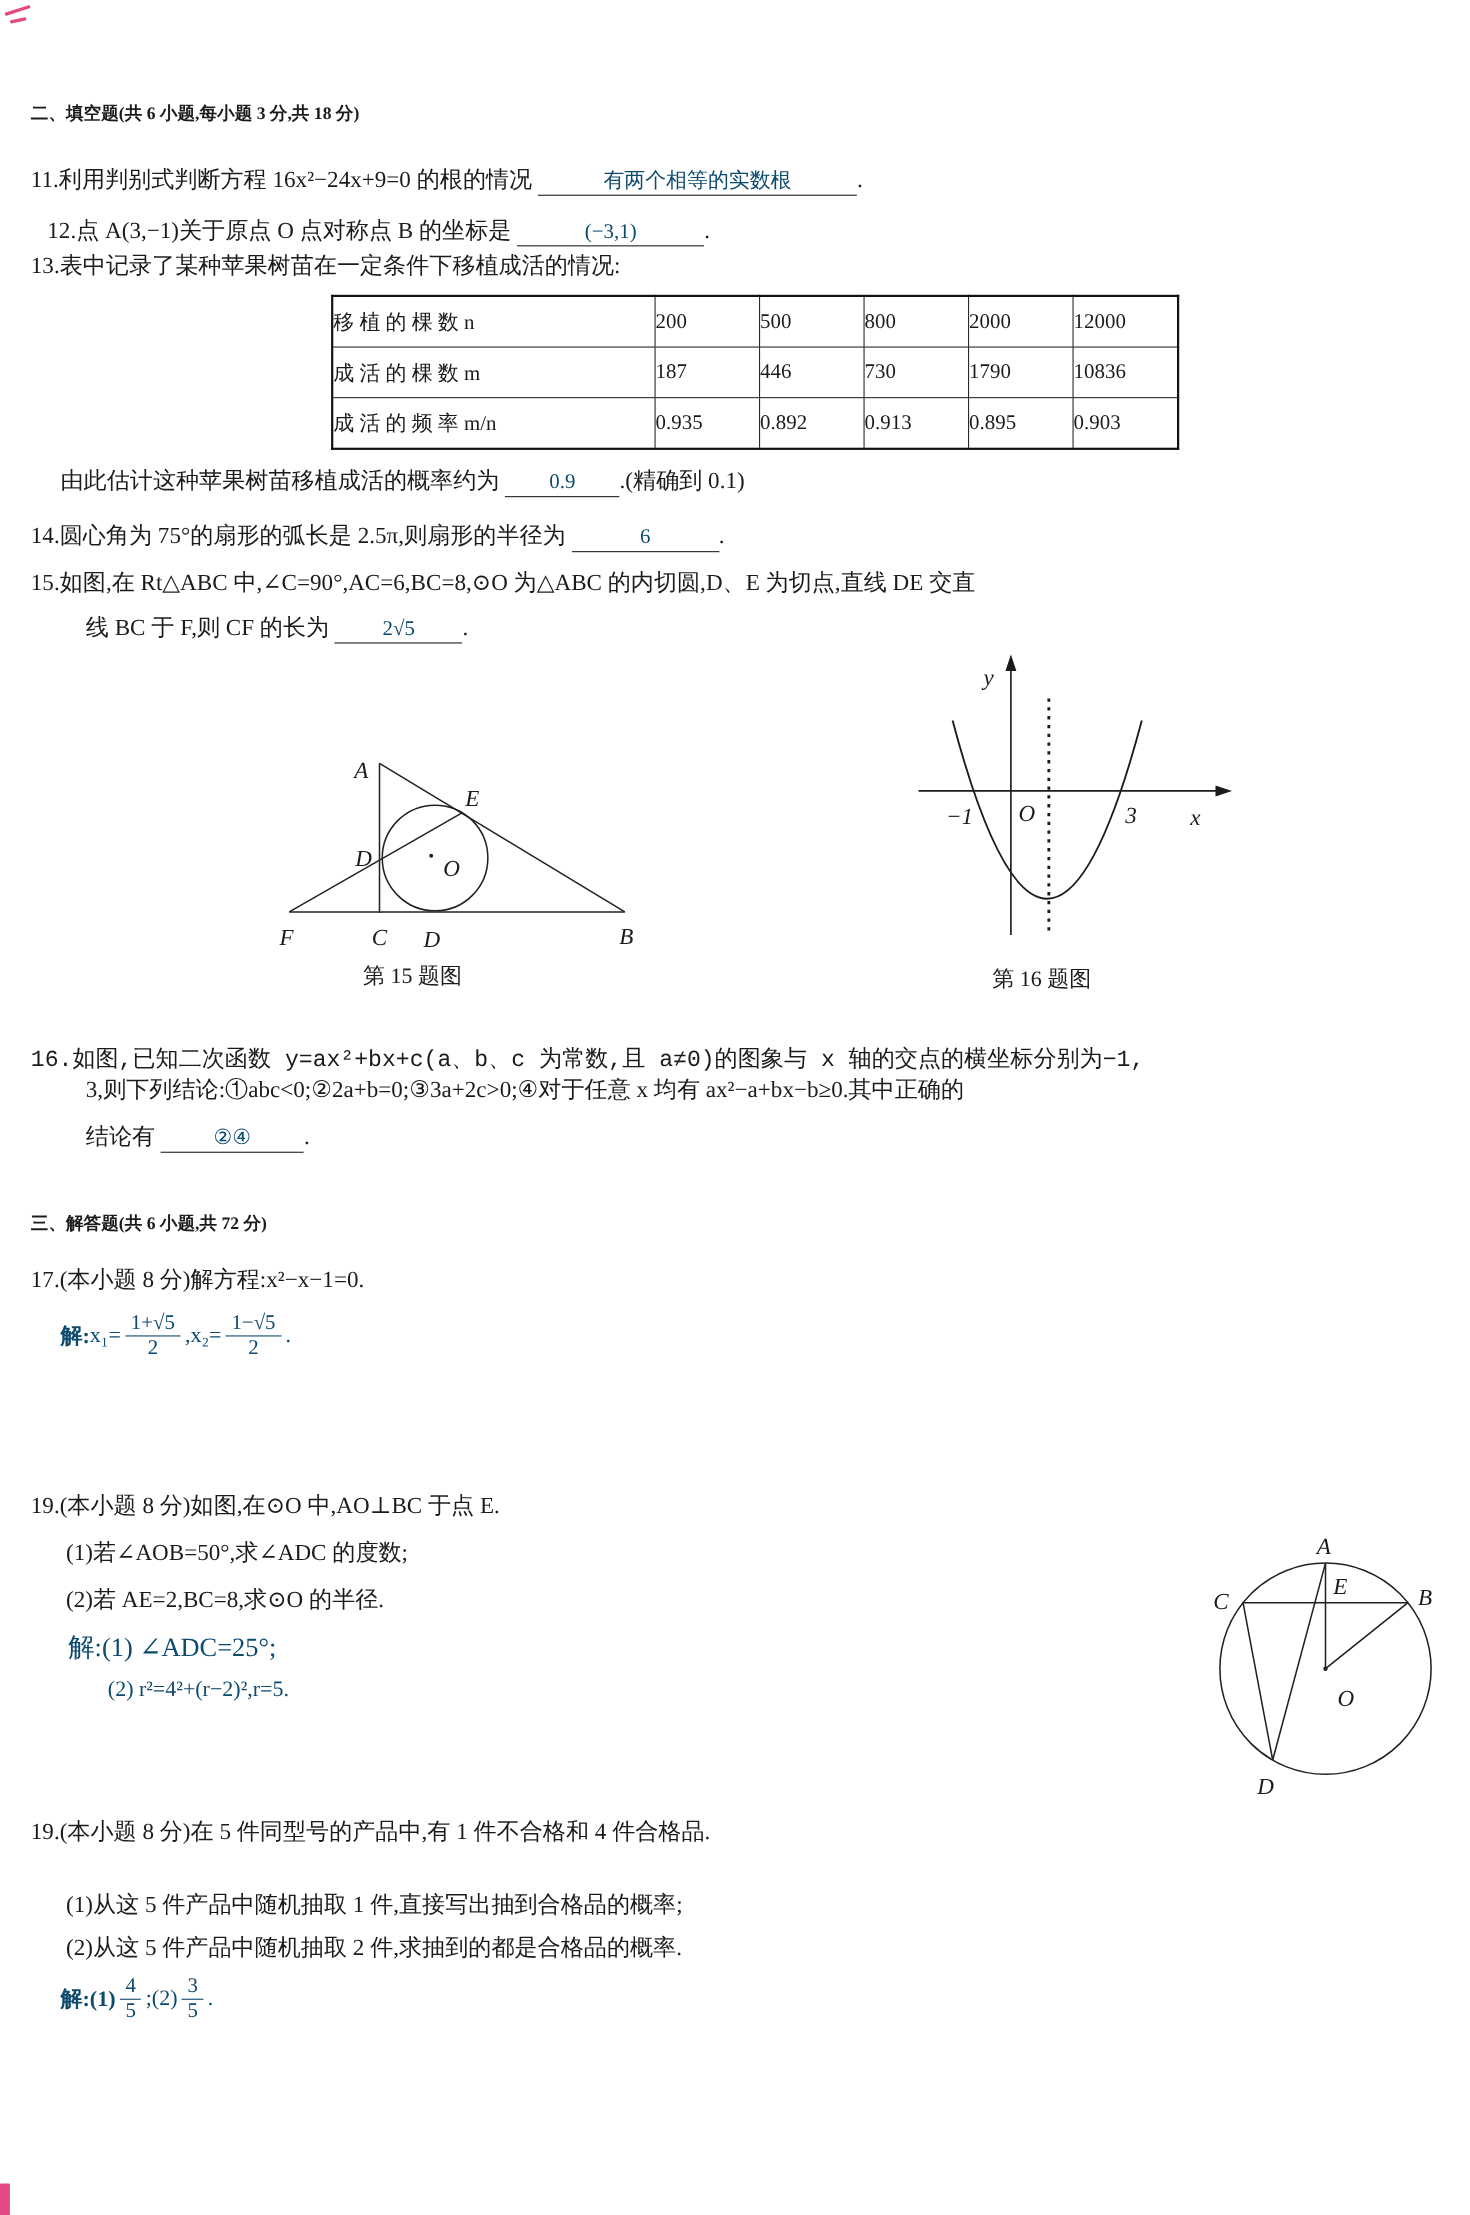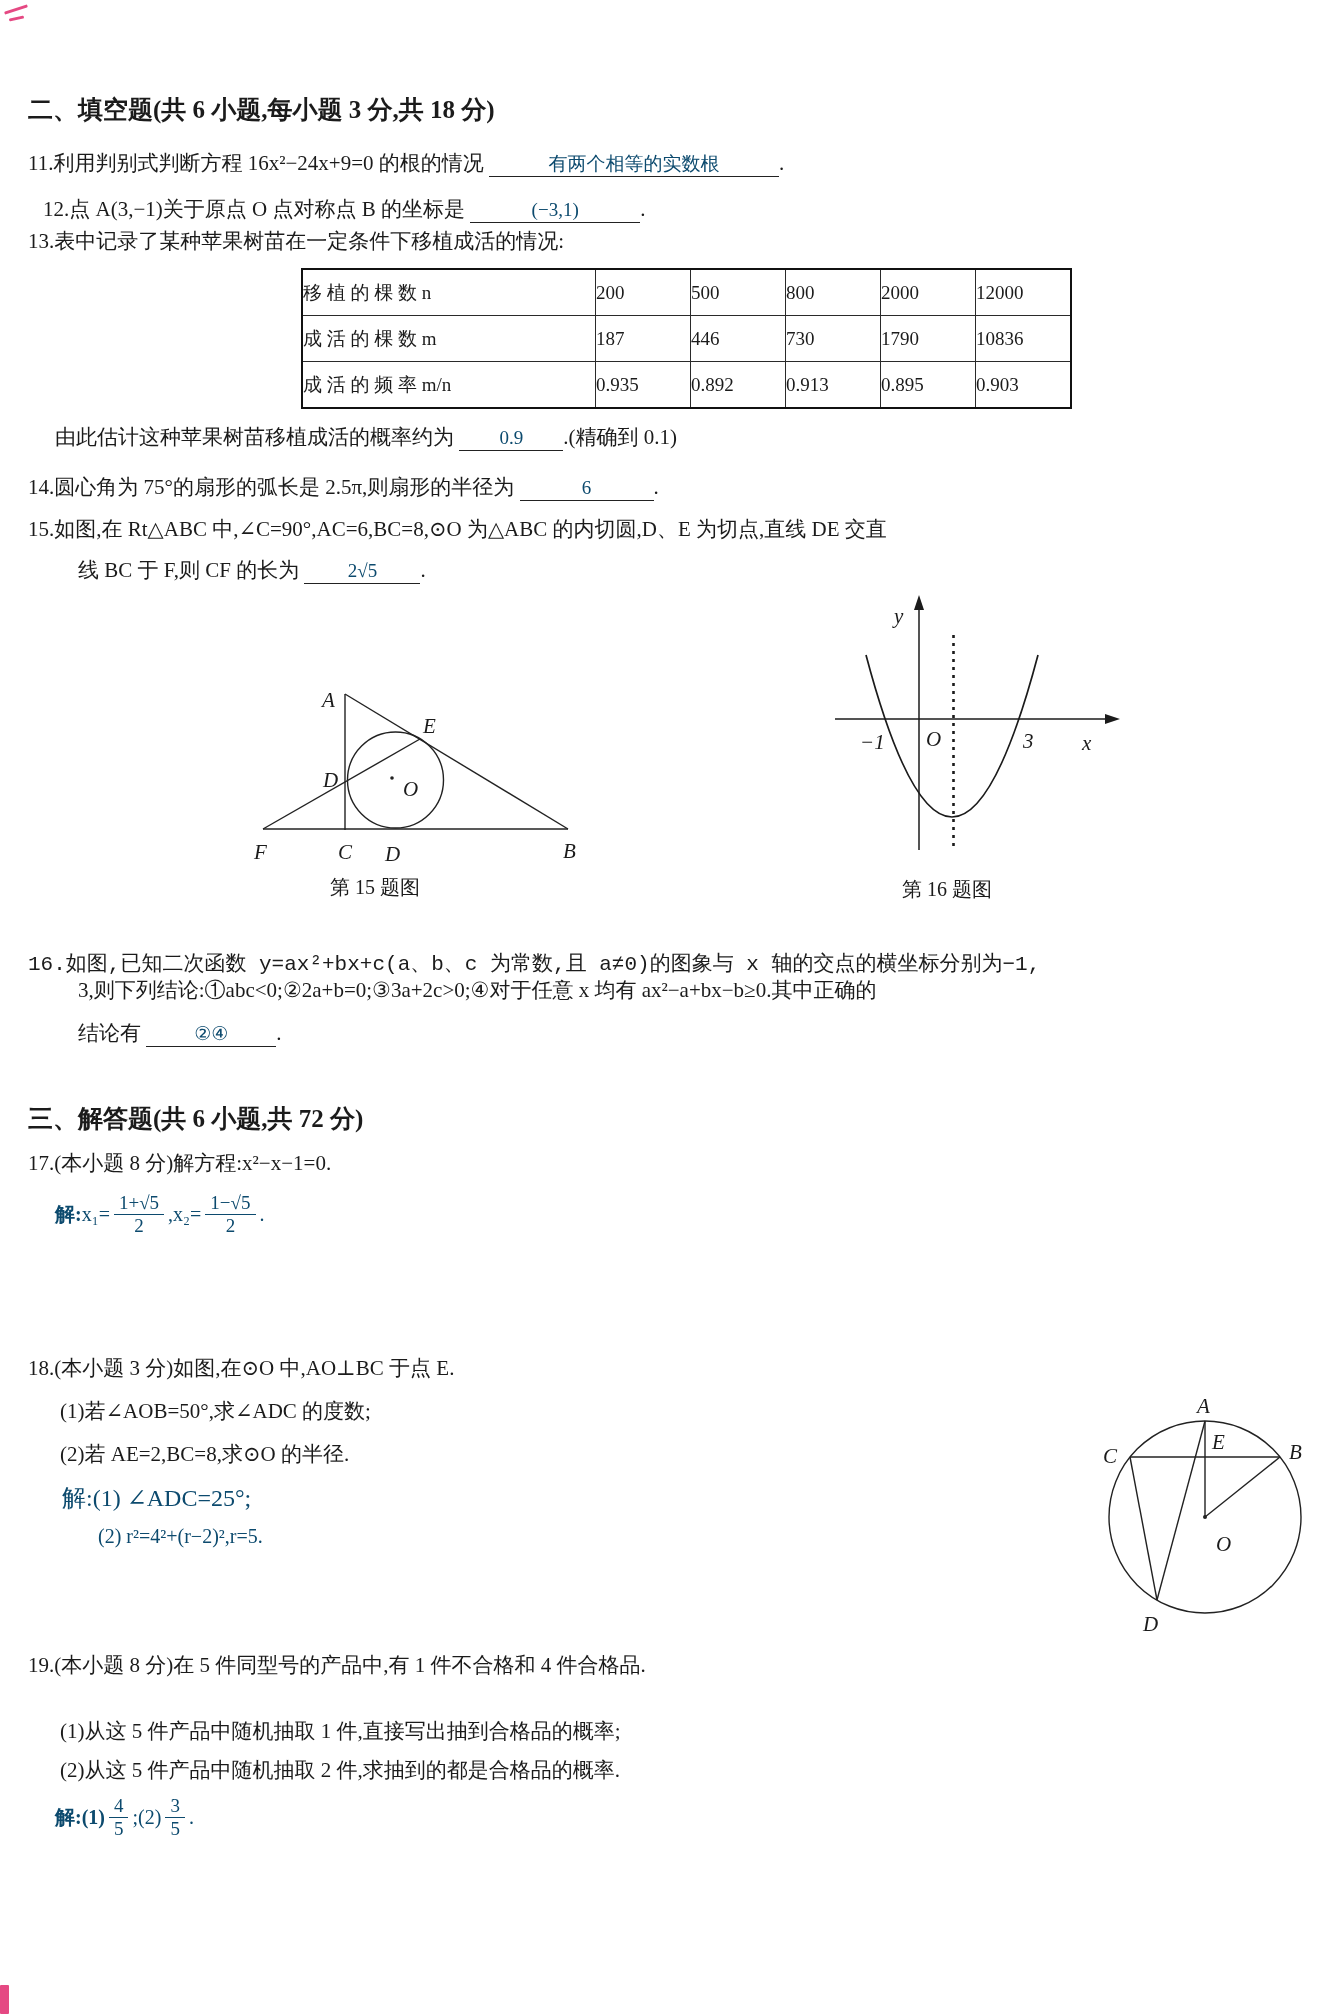--- a/index.html
+++ b/index.html
@@ -1,21 +1,21 @@
 <!DOCTYPE html>
 <html><head>
 <meta charset="utf-8">
 <style>
   html,body{margin:0;padding:0;background:#ffffff;}
   .page{
     position:relative;width:1336px;height:2014px;background:#ffffff;overflow:hidden;
     font-family:"Liberation Serif","DejaVu Serif",serif;color:#1b1b1b;
   }
   .line{position:absolute;font-size:21px;white-space:nowrap;line-height:1.25;}
-  .bold{font-weight:700;font-size:25px;}
+  .bold{font-weight:700;font-size:16px;}
   .pink{color:#0c4a6e;}
   .jie{font-weight:700;}
   .blank{
     display:inline-block;border-bottom:1.6px solid #222;text-align:center;
     font-size:19px;line-height:1.1;padding:0 6px 1px 6px;vertical-align:baseline;
   }
   .qtable{
     position:absolute;border-collapse:collapse;table-layout:fixed;font-size:19px;
   }
   .qtable td{
@@ -170,21 +170,21 @@
     </span>
     <span>,</span>
     <span>x₂=</span>
     <span class="frac" style="vertical-align:0;">
       <span class="num">1−√5</span>
       <span class="den">2</span>
     </span>
     <span>.</span>
   </div>
 
-  <div class="line" style="left:28px;top:1355px;">18.(本小题 3 分)如图,在⊙O 中,AO⊥BC 于点 E.</div>
+  <div class="line" style="left:28px;top:1355px;">19.(本小题 8 分)如图,在⊙O 中,AO⊥BC 于点 E.</div>
   <div class="line" style="left:60px;top:1398px;">(1)若∠AOB=50°,求∠ADC 的度数;</div>
   <div class="line" style="left:60px;top:1441px;">(2)若 AE=2,BC=8,求⊙O 的半径.</div>
   <div class="line pink" style="left:62px;top:1483px;font-size:24px;">解:(1) ∠ADC=25°;</div>
   <div class="line pink" style="left:98px;top:1524px;font-size:20px;">(2) r²=4²+(r−2)²,r=5.</div>
 
   <svg style="left:1085px;top:1385px;" width="250" height="255" viewBox="0 0 250 255">
     <g stroke="#222" stroke-width="1.4" fill="none">
       <circle cx="120" cy="132" r="96"></circle>
       <line x1="45" y1="72" x2="195" y2="72"></line>
       <line x1="120" y1="36" x2="120" y2="132"></line>

